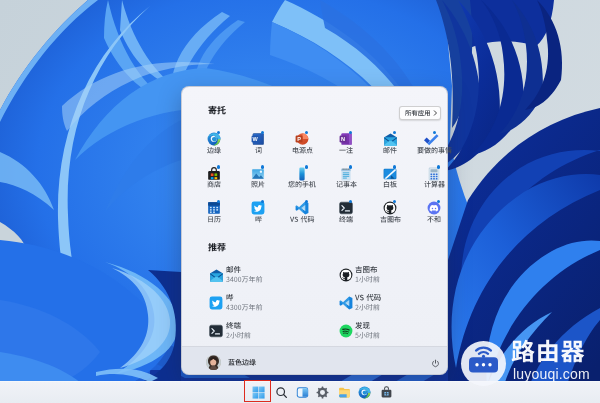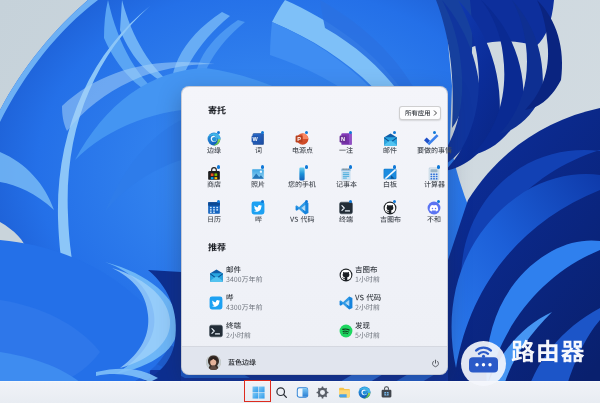--- a/index.html
+++ b/index.html
@@ -625,12 +625,13 @@
         <circle cx="9" cy="19.8" r="1.7"></circle>
         <circle cx="15.5" cy="19.8" r="1.7"></circle>
         <circle cx="22" cy="19.8" r="1.7"></circle>
       </g>
 </svg>
 <div class="abs" style="left:511px;top:340px;">
       <svg width="74.4" height="26.4" viewBox="0 -20.16 74.4 26.4" style="display:block;overflow:visible">
         <path d="M4.4 -17.0H7.5V-14.0H4.4ZM0.6 -1.5 1.1 1.2C3.9 0.6 7.5 -0.3 10.9 -1.1L10.6 -3.6L7.8 -3.0V-6.2H10.4V-6.9C10.8 -6.4 11.1 -5.9 11.3 -5.5L11.9 -5.8V2.1H14.5V1.3H19.1V2.0H21.8V-5.9L21.9 -5.9C22.2 -6.6 23.1 -7.7 23.7 -8.3C21.7 -8.9 20.1 -9.8 18.7 -10.9C20.1 -12.7 21.3 -14.9 22.0 -17.4L20.2 -18.2L19.7 -18.1H16.3C16.5 -18.6 16.8 -19.2 16.9 -19.7L14.2 -20.4C13.4 -17.8 12.0 -15.2 10.2 -13.5V-19.5H1.9V-11.5H5.2V-2.4L4.0 -2.2V-9.8H1.7V-1.7ZM14.5 -1.2V-4.4H19.1V-1.2ZM18.5 -15.7C18.0 -14.7 17.4 -13.7 16.7 -12.8C16.0 -13.7 15.5 -14.5 15.0 -15.3L15.2 -15.7ZM13.9 -6.8C15.0 -7.4 15.9 -8.2 16.8 -9.0C17.7 -8.2 18.7 -7.4 19.8 -6.8ZM15.0 -11.0C13.7 -9.7 12.1 -8.7 10.4 -7.9V-8.7H7.8V-11.5H10.2V-13.1C10.8 -12.6 11.7 -11.8 12.1 -11.4C12.6 -11.9 13.1 -12.5 13.5 -13.1C14.0 -12.4 14.5 -11.7 15.0 -11.0Z M30.1 -6.1H35.2V-2.0H30.1ZM43.4 -6.1V-2.0H38.2V-6.1ZM30.1 -8.9V-12.9H35.2V-8.9ZM43.4 -8.9H38.2V-12.9H43.4ZM35.2 -20.4V-15.8H27.2V2.2H30.1V0.9H43.4V2.1H46.5V-15.8H38.2V-20.4Z M55.0 -17.0H57.7V-14.8H55.0ZM65.2 -17.0H68.1V-14.8H65.2ZM64.1 -11.6C64.9 -11.3 65.8 -10.8 66.6 -10.3H61.2C61.6 -10.9 61.9 -11.6 62.2 -12.2L60.4 -12.5V-19.4H52.5V-12.4H59.2C58.9 -11.7 58.5 -11.0 58.0 -10.3H50.7V-7.8H55.4C54.0 -6.7 52.2 -5.7 50.1 -4.9C50.6 -4.4 51.3 -3.4 51.6 -2.7L52.5 -3.1V2.2H55.1V1.6H57.7V2.0H60.4V-5.4H56.6C57.6 -6.2 58.5 -7.0 59.3 -7.8H63.3C64.0 -7.0 64.9 -6.2 65.9 -5.4H62.6V2.2H65.2V1.6H68.1V2.0H70.8V-2.8L71.5 -2.6C71.9 -3.3 72.7 -4.4 73.3 -4.9C70.9 -5.5 68.7 -6.6 66.9 -7.8H72.5V-10.3H68.4L69.2 -11.1C68.7 -11.5 67.8 -12.0 66.9 -12.4H70.8V-19.4H62.6V-12.4H65.0ZM55.1 -0.9V-3.0H57.7V-0.9ZM65.2 -0.9V-3.0H68.1V-0.9Z" fill="rgba(255,255,255,0.96)"></path>
       </svg>
     </div>
+<div class="abs" style="left:513px;top:365.5px;font-size:14px;color:rgba(255,255,255,0.92);letter-spacing:0.2px;">luyouqi.com</div>
 </div>
 </body></html>

